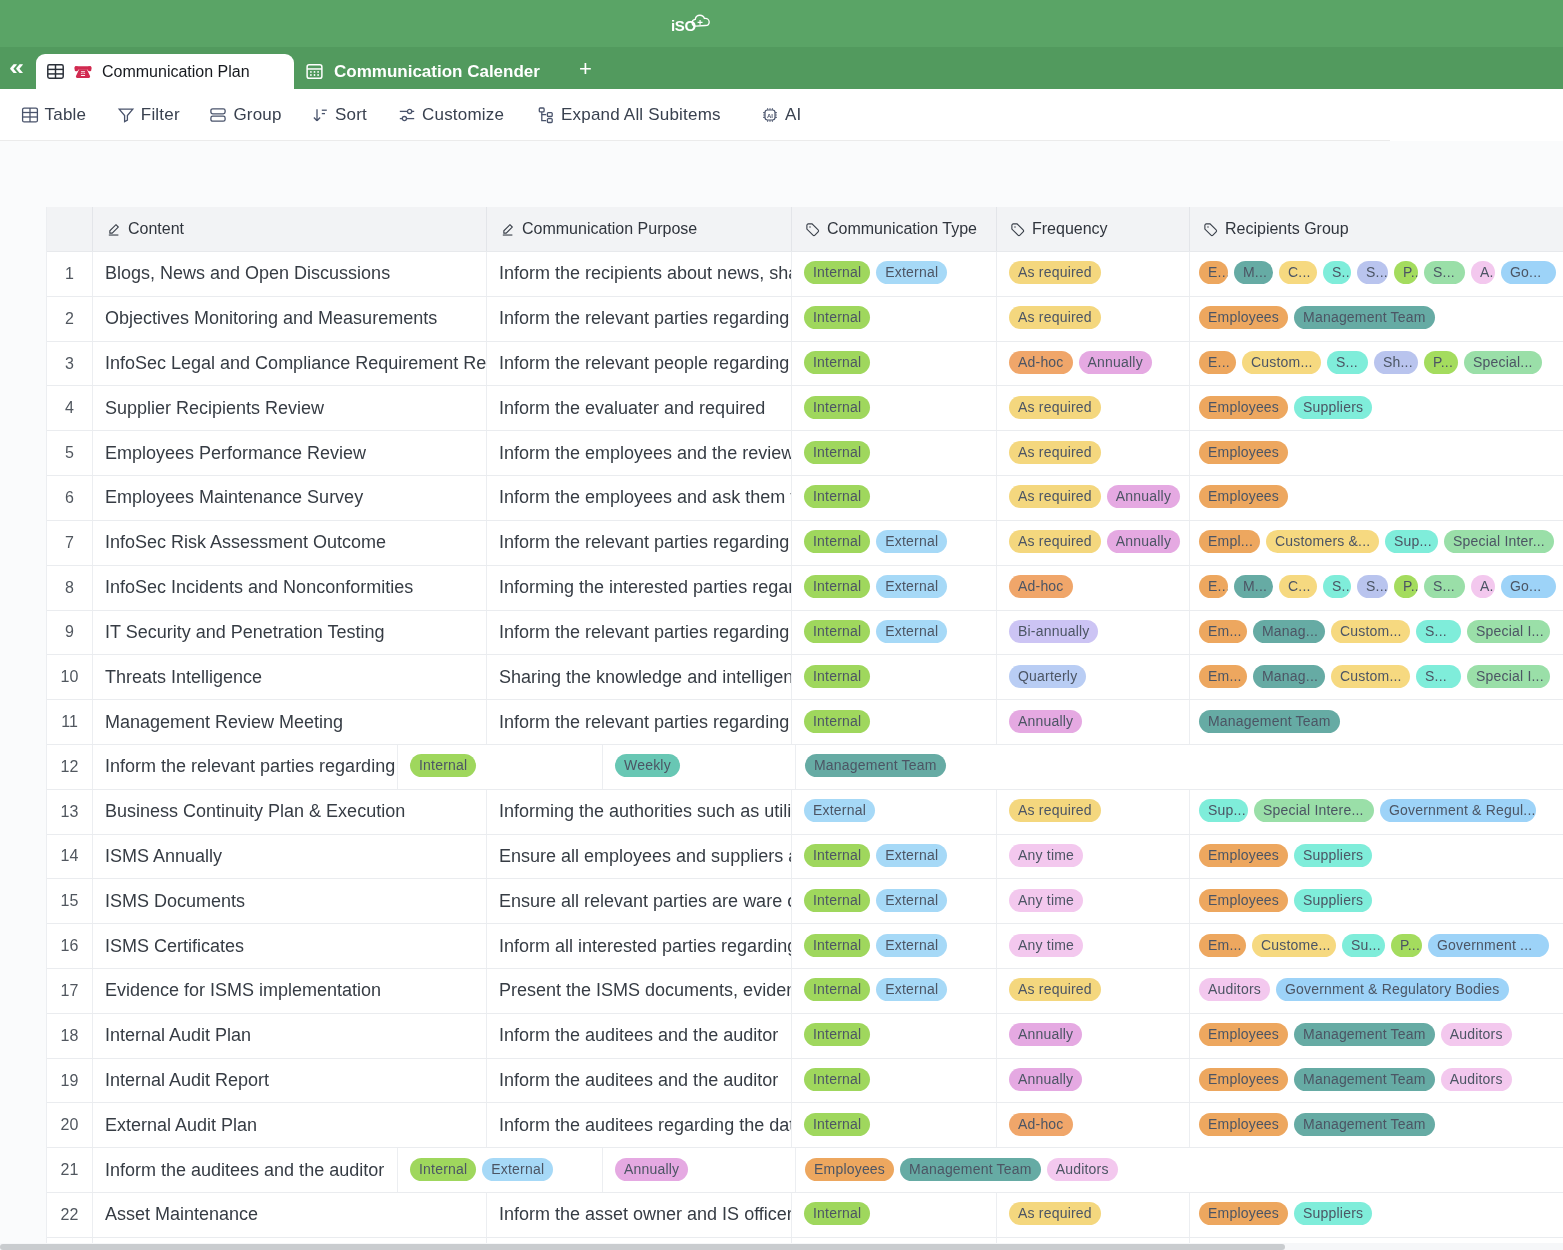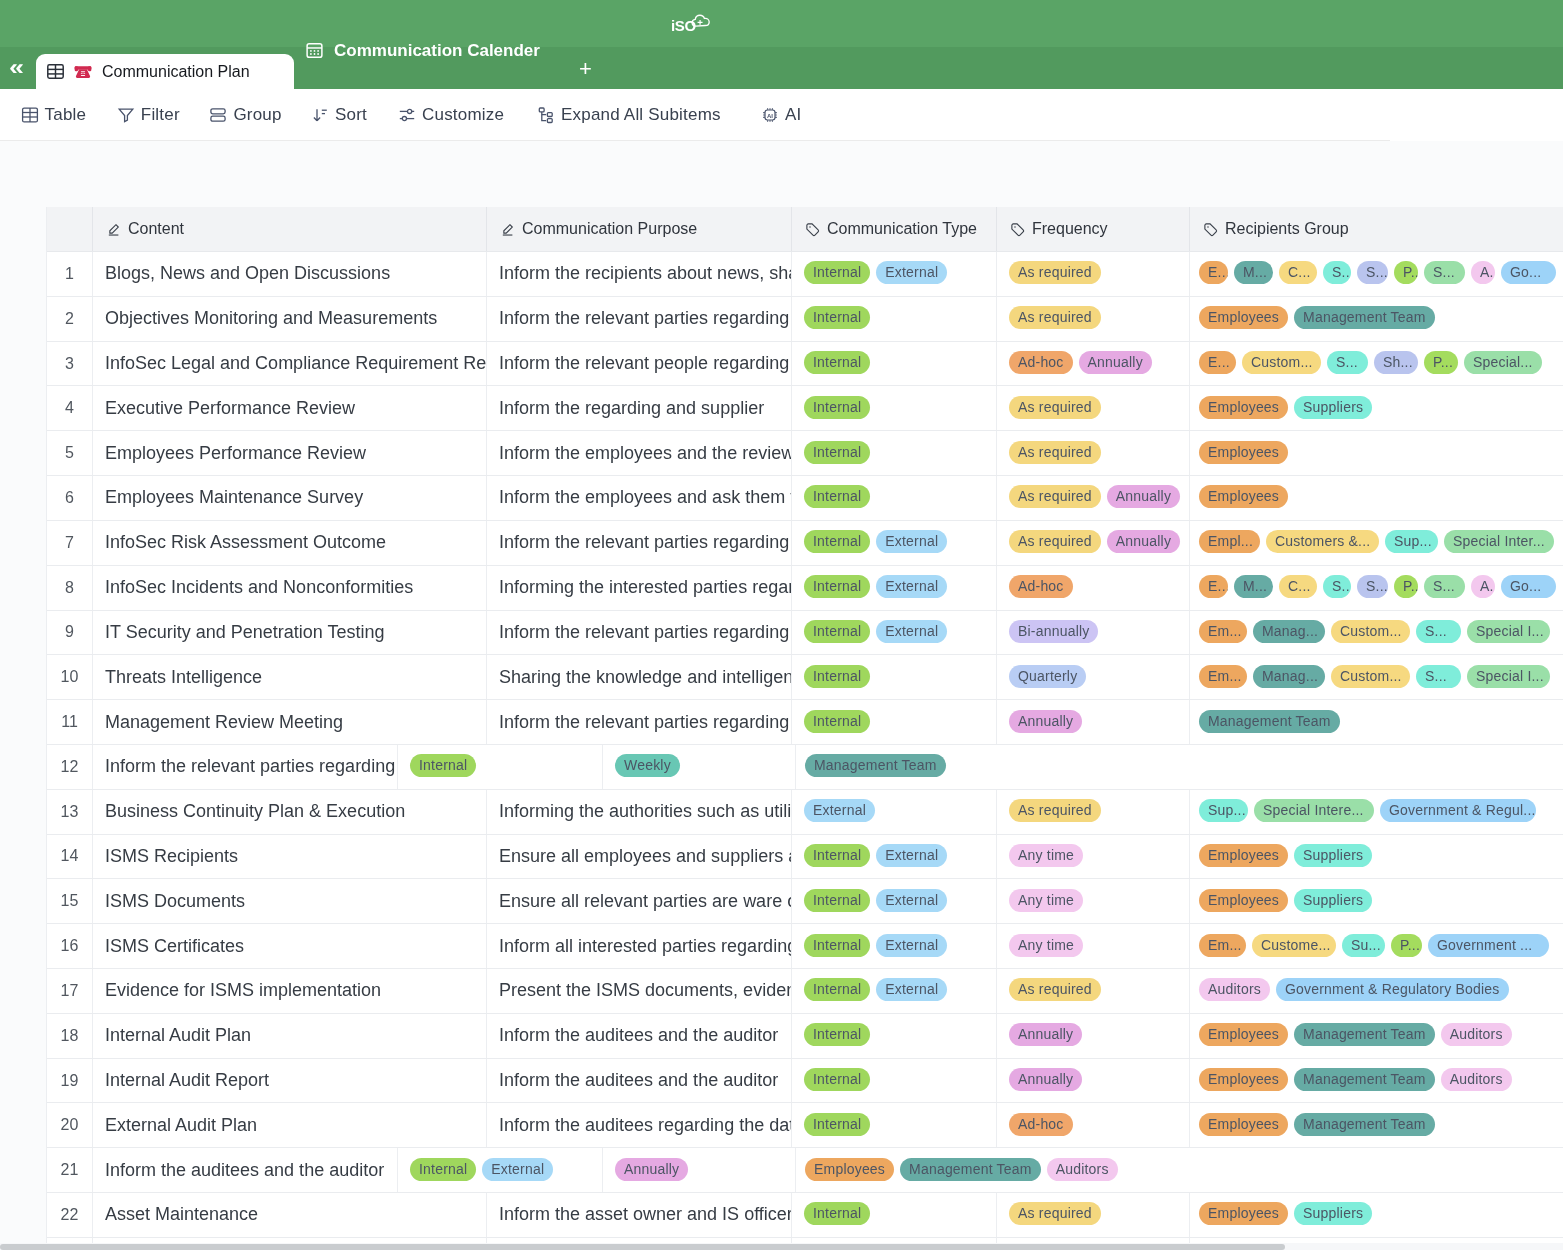--- a/index.html
+++ b/index.html
@@ -5,21 +5,21 @@
 html,body{width:1563px;height:1250px;overflow:hidden;background:#fff;
  font-family:"Liberation Sans",sans-serif;-webkit-font-smoothing:antialiased}
 .topbar{position:absolute;left:0;top:0;width:1563px;height:47px;background:#5aa466}
 .logo{position:absolute;left:671px;top:9px;display:flex;align-items:flex-start}
 .logotxt{color:#fff;font-weight:bold;font-size:15px;letter-spacing:-0.3px;margin-top:8px}
 .tabbar{position:absolute;left:0;top:47px;width:1563px;height:42px;background:#529a5e}
 .chev{position:absolute;left:9px;top:53px;color:#fff;font-size:27px;font-weight:bold;transform:scaleY(0.8)}
 .tab1{position:absolute;left:36px;top:54px;width:258px;height:35px;background:#fff;
  border-radius:9px 9px 0 0;display:flex;align-items:center;padding-left:10px}
 .tab1 .txt{color:#16191e;font-size:16px;margin-left:9px}
-.tab2{position:absolute;left:297px;top:41px;height:35px;display:flex;padding-left:8px}
+.tab2{position:absolute;left:297px;top:54px;height:35px;display:flex;align-items:center;padding-left:8px}
 .tab2 .txt{color:#fff;font-size:17px;font-weight:600;margin-left:10px;letter-spacing:0px}
 .plus{position:absolute;left:579px;top:56px;color:#fff;font-size:22px;font-weight:400}
 .toolbar{position:absolute;left:0;top:89px;width:1390px;height:52px;background:#fff;
  border-bottom:1px solid #ebebeb}
 .mi{position:absolute;top:0;height:51px;display:flex;align-items:center;color:#39414f;font-size:17px}
 .mic{margin-right:6px}
 .mt{letter-spacing:0.2px}
 .content{position:absolute;left:0;top:141px;width:1563px;height:1109px;background:#fafbfc}
 .grid{position:absolute;left:46px;top:66px;width:1517px;background:#fff;border-left:1px solid #eceef1}
 .thead{display:flex;height:45px;background:#f2f3f5;border-bottom:1px solid #e7e9ec}
@@ -261,22 +261,22 @@
           <span class="ch emp" style="width:37px">E...</span>
           <span class="ch cust" style="width:79px">Custom...</span>
           <span class="ch supp" style="width:41px">S...</span>
           <span class="ch share" style="width:44px">Sh...</span>
           <span class="ch press" style="width:34px">P...</span>
           <span class="ch spec" style="width:78px">Special...</span>
         </div>
       </div>
 <div class="tr">
         <div class="c0">4</div>
-        <div class="c1">Executive Performance Review</div>
-        <div class="c2">Inform the regarding and supplier</div>
+        <div class="c1">Supplier Recipients Review</div>
+        <div class="c2">Inform the evaluater and required</div>
         <div class="c3">
           <span class="ch int">Internal</span>
         </div>
         <div class="c4">
           <span class="ch asr">As required</span>
         </div>
         <div class="c5">
           <span class="ch emp">Employees</span>
           <span class="ch supp">Suppliers</span>
         </div>
@@ -427,21 +427,21 @@
           <span class="ch asr">As required</span>
         </div>
         <div class="c5">
           <span class="ch supp" style="width:49px">Sup...</span>
           <span class="ch spec" style="width:120px">Special Intere...</span>
           <span class="ch gov" style="width:156px">Government &amp; Regul...</span>
         </div>
       </div>
 <div class="tr">
         <div class="c0">14</div>
-        <div class="c1">ISMS Recipients</div>
+        <div class="c1">ISMS Annually</div>
         <div class="c2">Ensure all employees and suppliers are aware of the</div>
         <div class="c3">
           <span class="ch int">Internal</span>
           <span class="ch ext">External</span>
         </div>
         <div class="c4">
           <span class="ch any">Any time</span>
         </div>
         <div class="c5">
           <span class="ch emp">Employees</span>

